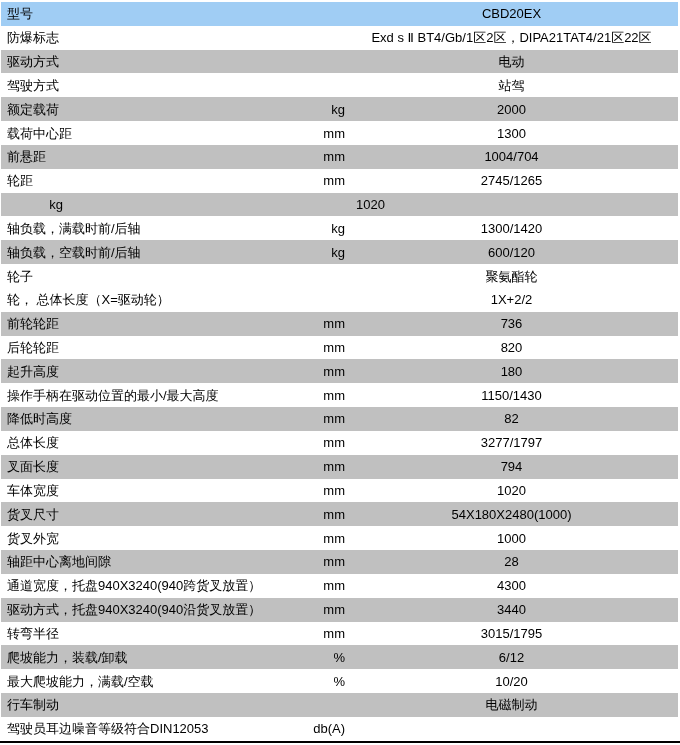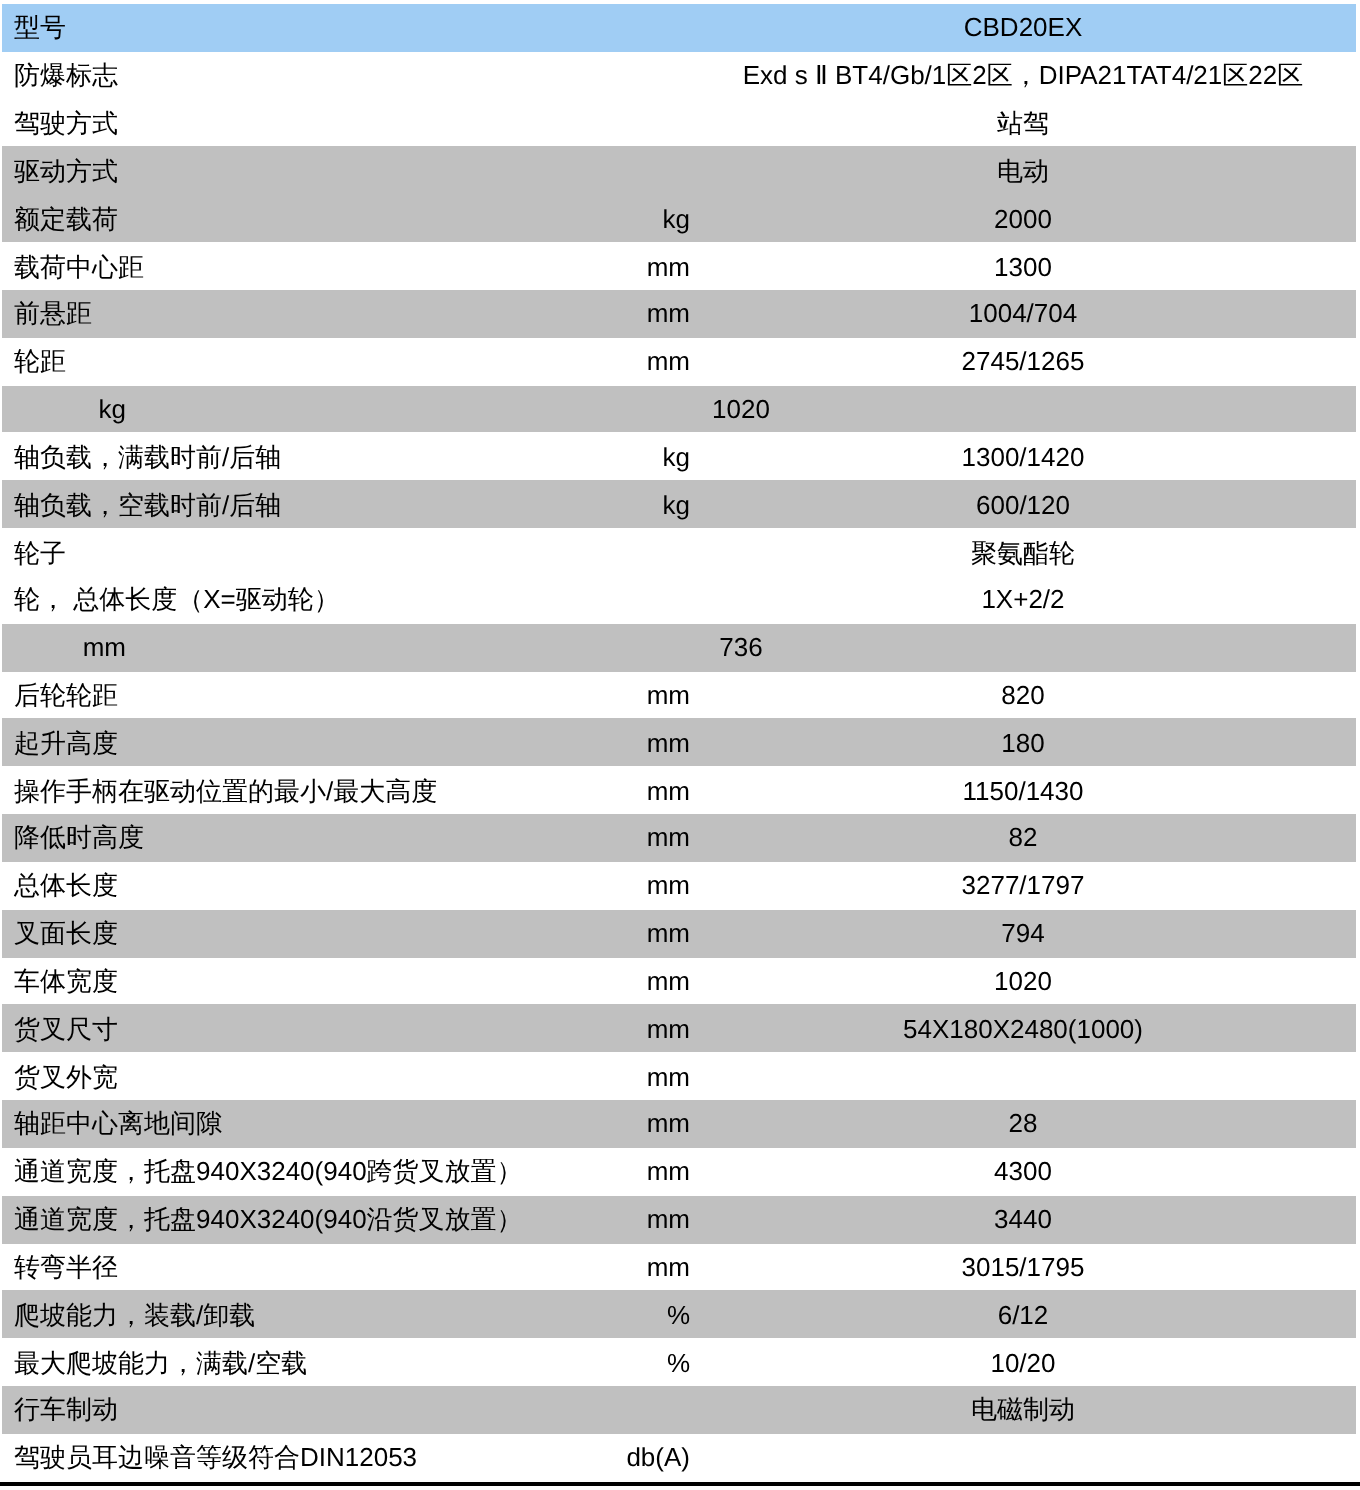--- a/index.html
+++ b/index.html
@@ -62,33 +62,33 @@
     <div class="cell unit"></div>
     <div class="cell value">CBD20EX</div>
   </div>
 
   <div class="row bg-white">
     <div class="cell label">防爆标志</div>
     <div class="cell unit"></div>
     <div class="cell value">Exd s Ⅱ BT4/Gb/1区2区，DIPA21TAT4/21区22区</div>
   </div>
 
+  <div class="row bg-gray">
+    <div class="cell label">驱动方式</div>
+    <div class="cell unit"></div>
+    <div class="cell value">电动</div>
+  </div>
+
   <div class="row bg-white">
     <div class="cell label">驾驶方式</div>
     <div class="cell unit"></div>
     <div class="cell value">站驾</div>
   </div>
 
   <div class="row bg-gray">
-    <div class="cell label">驱动方式</div>
-    <div class="cell unit"></div>
-    <div class="cell value">电动</div>
-  </div>
-
-  <div class="row bg-gray">
     <div class="cell label">额定载荷</div>
     <div class="cell unit">kg</div>
     <div class="cell value">2000</div>
   </div>
 
   <div class="row bg-white">
     <div class="cell label">载荷中心距</div>
     <div class="cell unit">mm</div>
     <div class="cell value">1300</div>
   </div>
@@ -128,20 +128,21 @@
     <div class="cell value">聚氨酯轮</div>
   </div>
 
   <div class="row bg-white">
     <div class="cell label">轮， 总体长度（X=驱动轮）</div>
     <div class="cell unit"></div>
     <div class="cell value">1X+2/2</div>
   </div>
 
   <div class="row bg-gray">
+    <div class="cell label">前轮轮距</div>
     <div class="cell unit">mm</div>
     <div class="cell value">736</div>
   </div>
 
   <div class="row bg-white">
     <div class="cell label">后轮轮距</div>
     <div class="cell unit">mm</div>
     <div class="cell value">820</div>
   </div>
 
@@ -183,36 +184,37 @@
 
   <div class="row bg-gray">
     <div class="cell label">货叉尺寸</div>
     <div class="cell unit">mm</div>
     <div class="cell value">54X180X2480(1000)</div>
   </div>
 
   <div class="row bg-white">
     <div class="cell label">货叉外宽</div>
     <div class="cell unit">mm</div>
+    <div class="cell value">1000</div>
   </div>
 
   <div class="row bg-gray">
     <div class="cell label">轴距中心离地间隙</div>
     <div class="cell unit">mm</div>
     <div class="cell value">28</div>
   </div>
 
   <div class="row bg-white">
     <div class="cell label">通道宽度，托盘940X3240(940跨货叉放置）</div>
     <div class="cell unit">mm</div>
     <div class="cell value">4300</div>
   </div>
 
   <div class="row bg-gray">
-    <div class="cell label">通道宽度，托盘940X3240(940沿货叉放置）</div>
+    <div class="cell label">驱动方式，托盘940X3240(940沿货叉放置）</div>
     <div class="cell unit">mm</div>
     <div class="cell value">3440</div>
   </div>
 
   <div class="row bg-white">
     <div class="cell label">转弯半径</div>
     <div class="cell unit">mm</div>
     <div class="cell value">3015/1795</div>
   </div>
 

